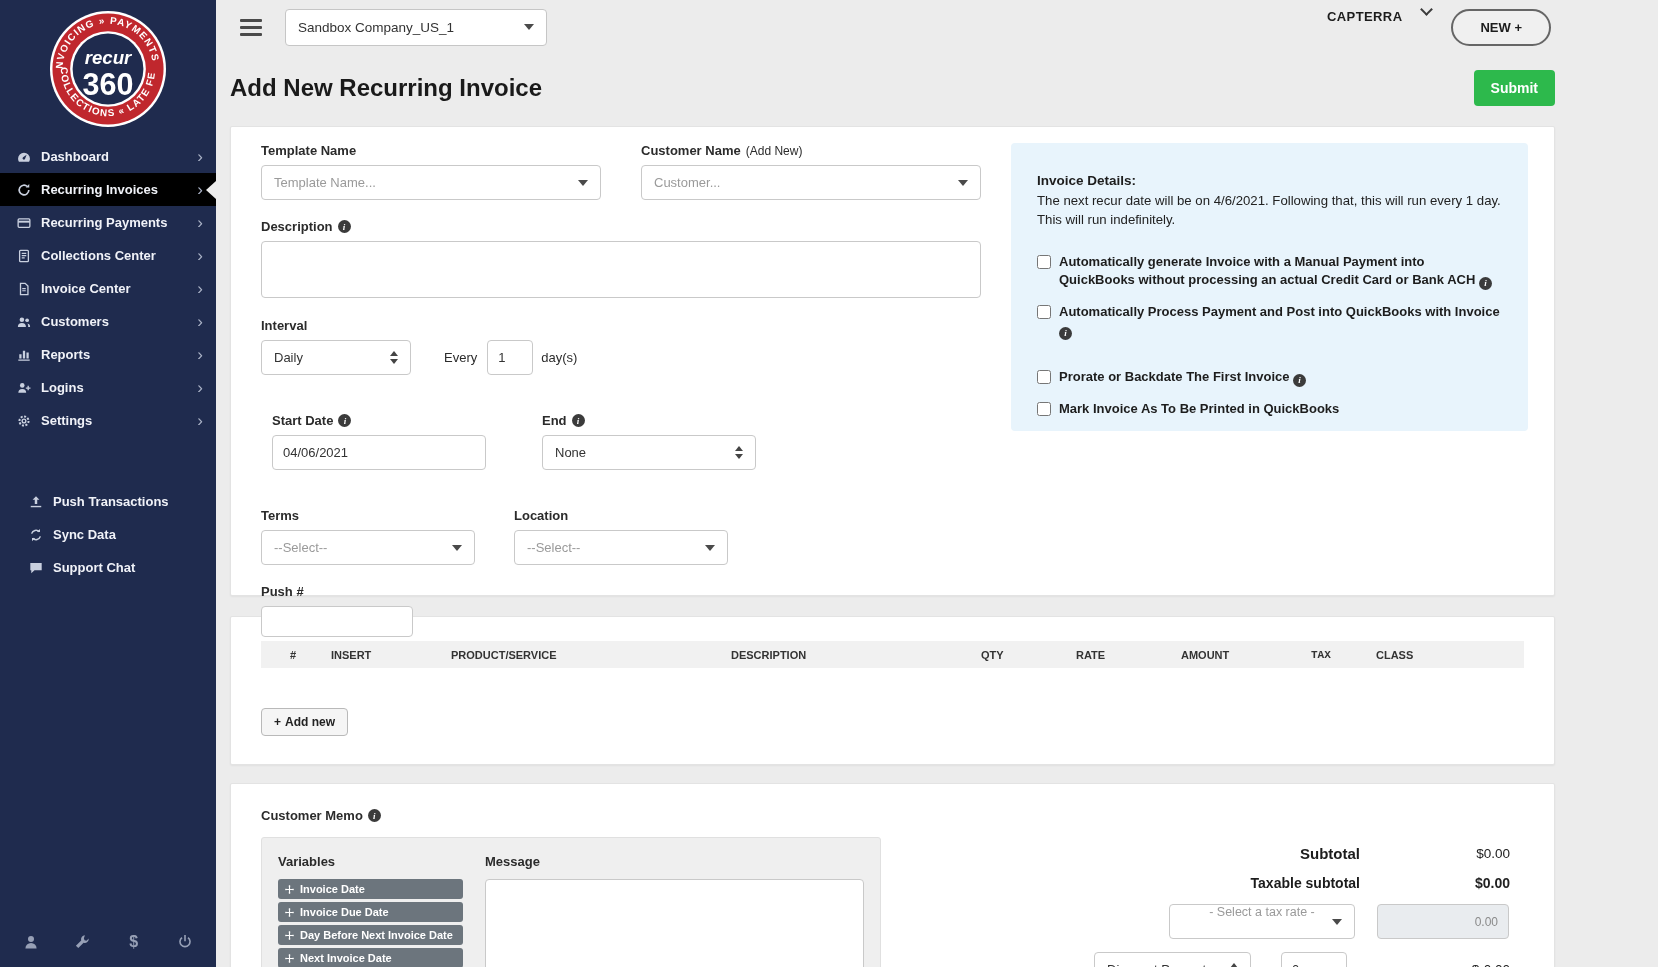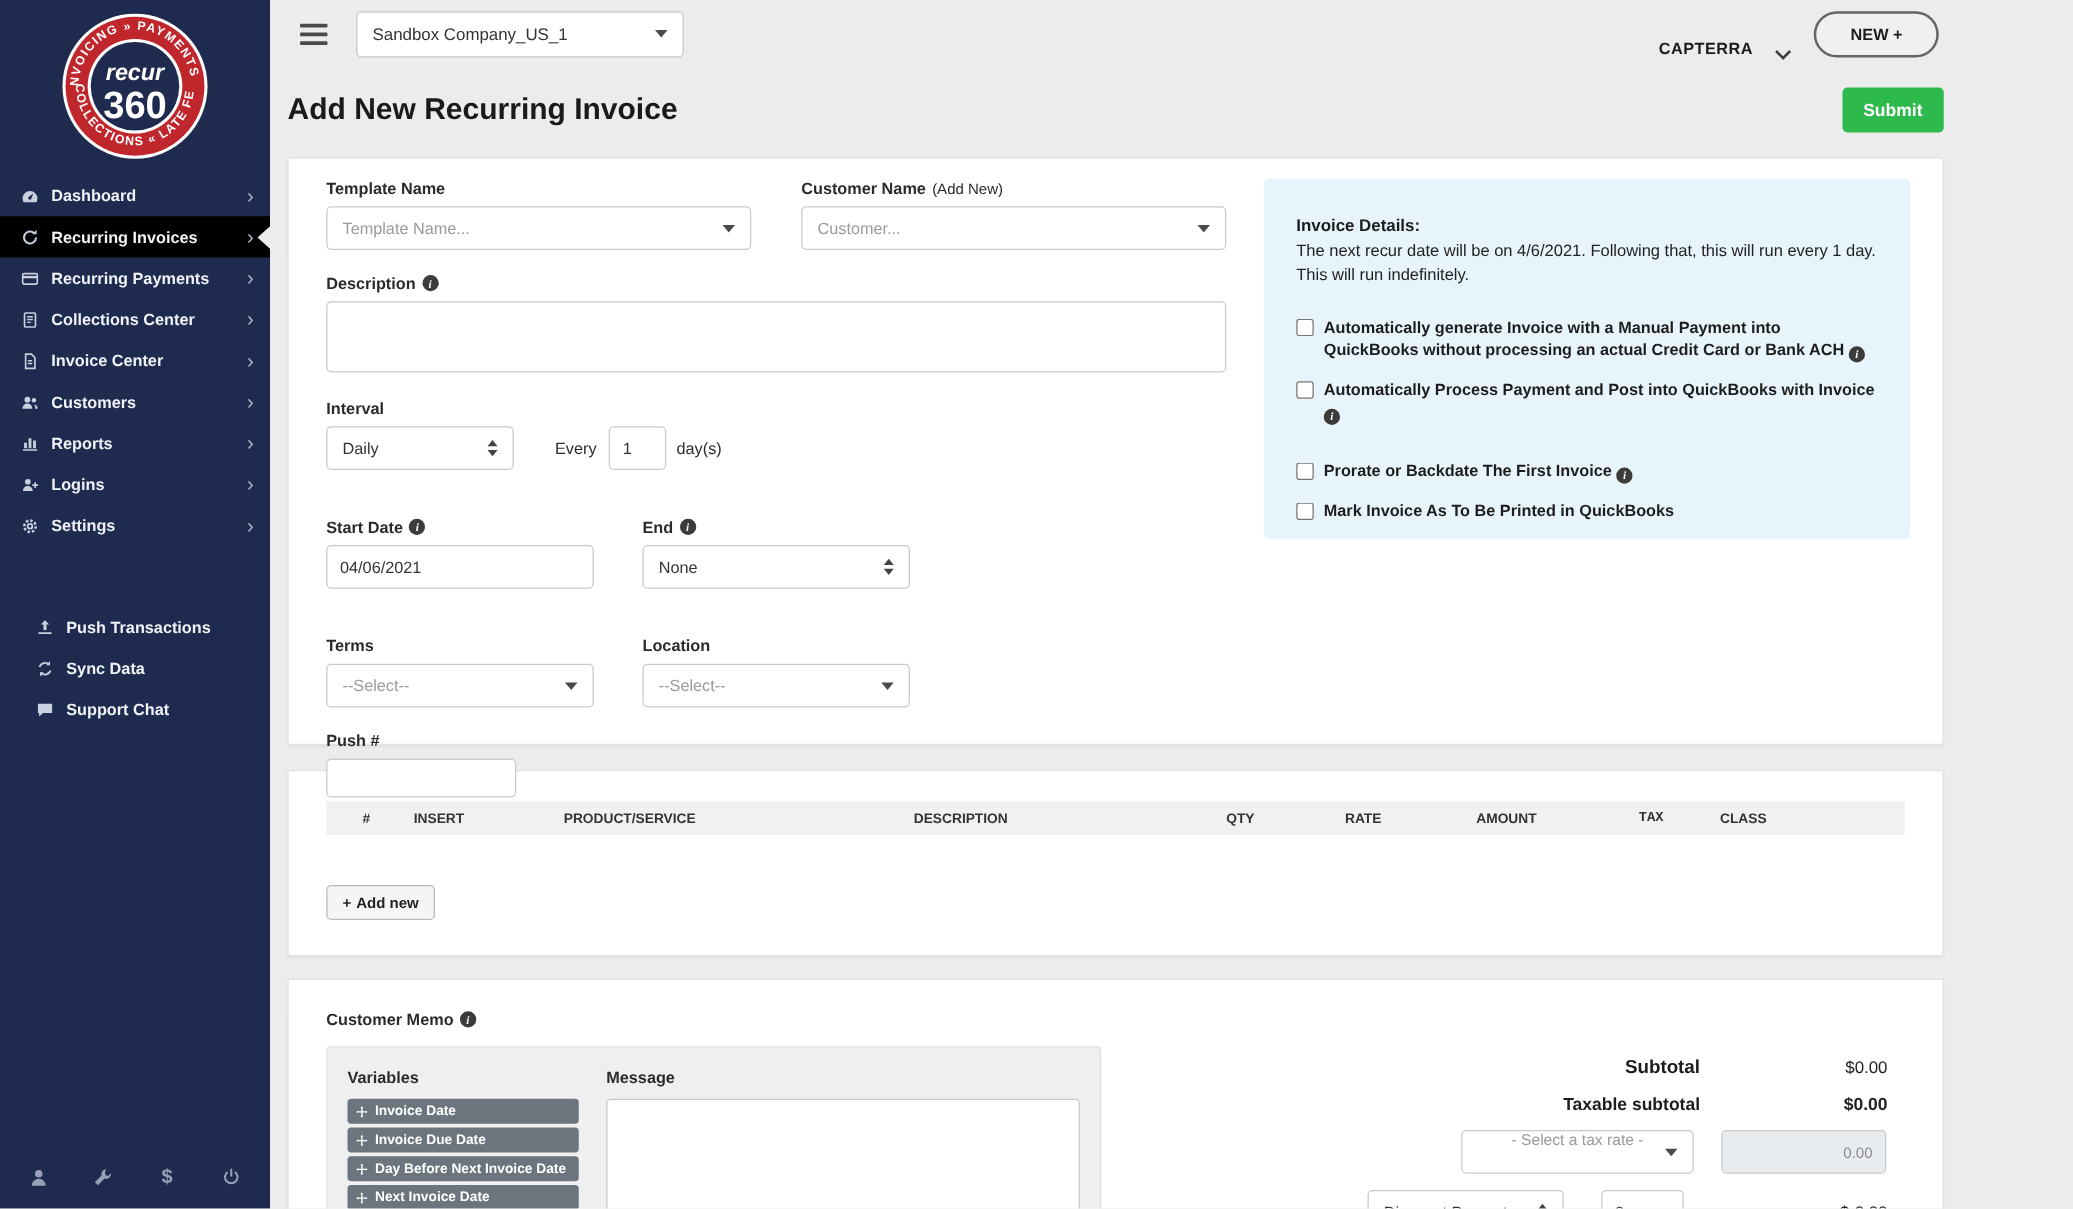--- a/index.html
+++ b/index.html
@@ -27,21 +27,21 @@
   .foot-icon { width:18px; height:18px; display:flex; align-items:center; justify-content:center; cursor:pointer; font-weight:bold; font-size:16px; }
 
   
   .main { flex:1; min-width:0; display:flex; flex-direction:column; }
   .topbar { height:54px; flex-shrink:0; display:flex; align-items:center; padding:0 107px 0 24px; background:#ececec; }
   .hamburger { width:22px; display:flex; flex-direction:column; gap:4px; cursor:pointer; }
   .hamburger span { display:block; height:3px; background:#4a4a4a; border-radius:1px; }
   .company-select { margin-left:23px; width:262px; height:37px; background:#fff; border:1px solid #c6c6c6; border-radius:4px;
       display:flex; align-items:center; padding:0 12px; font-size:13.5px; color:#333; cursor:pointer; }
   .caret { width:0; height:0; border-left:5px solid transparent; border-right:5px solid transparent; border-top:6px solid #4a4a4a; margin-left:auto; }
-  .topbar-right { margin-left:auto; display:flex; align-items:flex-end; gap:20px; }
+  .topbar-right { margin-left:auto; display:flex; align-items:flex-start; gap:20px; }
   .capterra { font-size:13px; font-weight:bold; letter-spacing:.4px; color:#1c1c1c; cursor:pointer; }
   .thin-chev { width:9px; height:9px; border-right:2px solid #3c3c3c; border-bottom:2px solid #3c3c3c; transform:rotate(45deg); margin-top:-4px; cursor:pointer; }
   .new-btn { border:2px solid #666; border-radius:20px; background:#f0f0f0; padding:9px 27px; font-size:13px; font-weight:bold; color:#1c1c1c; cursor:pointer; }
 
   
   .content { flex:1; overflow:hidden; padding:14px 103px 0 14px; }
   .page-head { display:flex; align-items:center; justify-content:space-between; height:40px; margin-bottom:18px; }
   .page-title { font-size:24px; font-weight:bold; color:#1a1a1a; }
   .submit-btn { background:#2db94c; border:none; border-radius:4px; color:#fff; font-weight:bold; font-size:14px; padding:10px 17px; cursor:pointer; font-family:inherit; }
 
@@ -350,21 +350,21 @@
                     <i class="up"></i>
                     <i class="down"></i>
                   </span>
               </div>
               <span style="margin-left:33px; font-size:13px; color:#2b2b2b;">Every</span>
               <input class="text-input" style="width: 46px; margin-left: 10px;" value="1">
               <span style="margin-left:8px; font-size:13px; color:#2b2b2b;">day(s)</span>
             </div>
           </div>
 
-          <div class="frow" style="gap:39px; margin-bottom:38px;">
+          <div class="frow" style="gap:56px; margin-bottom:38px;margin-left:11px;">
             <div style="width:214px;">
               <div class="flabel">
                 <span>Start Date</span>
                 <span class="info-i"></span>
               </div>
               <input class="text-input" style="width: 214px;" value="04/06/2021">
             </div>
             <div style="width:214px;">
               <div class="flabel">
                 <span>End</span>

